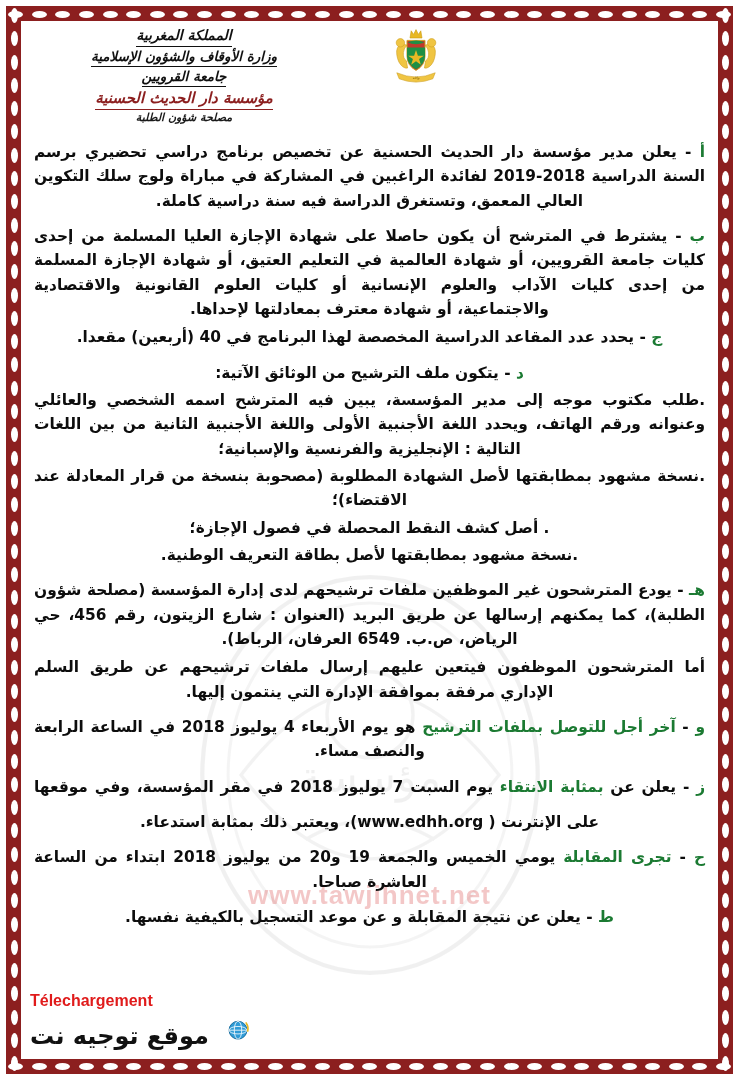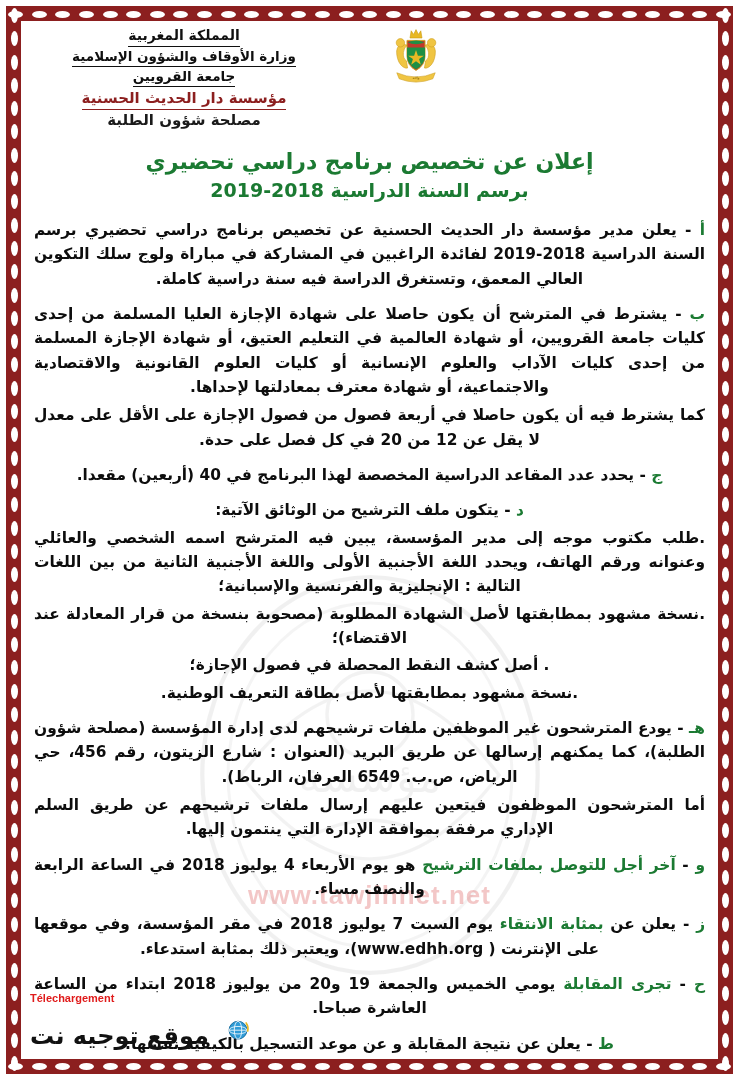--- a/index.html
+++ b/index.html
@@ -95,37 +95,38 @@
 
   
   .masthead {
     display: flex;
     flex-direction: row-reverse;
     align-items: flex-start;
     justify-content: flex-start;
     gap: 22px;
     padding-right: 6px;
     min-height: 92px;
+    font-style: italic;
   }
   .masthead-text {
     text-align: center;
     width: 300px;
     padding-top: 2px;
   }
   .mast-line {
     font-size: 13.5px;
     line-height: 1.42;
     color: #101010;
     white-space: nowrap;
     font-family: "DejaVu Sans", sans-serif;
     font-weight: 600;
   }
   .mast-line.l1 { font-size: 14px; }
   .mast-line.l4 { color: #8c1f1f; font-size: 15px; margin-top: 1px; }
-  .mast-line.l5 { font-size: 15px; color: #1a1a1a; }
+  .mast-line.l5 { font-size: 11px; color: #1a1a1a; }
   .mast-underline {
     display: inline-block;
     border-bottom: 1px solid #101010;
     padding-bottom: 0px;
   }
   .mast-underline.red { border-bottom-color: #8c1f1f; }
 
   .emblem-wrap {
     width: 120px;
     display: flex;
@@ -170,40 +171,40 @@
     margin: 0 0 11px 0;
     text-align: justify;
     text-align-last: center;
   }
   .para.tight { margin-bottom: 4px; }
   .para.sub {
     margin-bottom: 3px;
   }
   .marker { color: #1b7a32; }
   .hl     { color: #1b7a32; }
-  .ltr    { direction: ltr; unicode-bidi: embed; display: inline-block; }
+  .ltr    { direction: ltr; unicode-bidi: embed; display: inline-block; margin-top: 11px; }
 
   
   .footer-band {
     position: absolute;
     left: 24px;
     right: 24px;
     bottom: 26px;
     height: 62px;
     z-index: 4;
     pointer-events: none;
   }
   .telechargement {
     position: absolute;
     left: 6px;
     top: 0px;
     color: #e01b1b;
     font-family: "Liberation Sans", sans-serif;
     font-weight: bold;
-    font-size: 11px;
+    font-size: 16px;
     direction: ltr;
     pointer-events: auto;
   }
   .brand {
     position: absolute;
     left: 6px;
     top: 26px;
     display: flex;
     align-items: center;
     gap: 16px;
@@ -424,38 +425,31 @@
           <path d="M35 36 h30 v14 q0 14 -15 22 q-15 -8 -15 -22 z" fill="#1e8f45"></path>
           <path d="M50 40 l3.2 9.4 h9.9 l-8 5.8 3 9.4 -8.1 -5.8 -8.1 5.8 3 -9.4 -8 -5.8 h9.9 z" fill="#e8b824"></path>
           <path d="M36 27 q14 -6 28 0 q-14 7 -28 0 z" fill="#1e8f45"></path>
 
           <path d="M18 78 q32 14 64 0 l-4 10 q-28 11 -56 0 z" fill="#f0c542" stroke="#cfa020" stroke-width="1"></path>
           <text x="50" y="88" text-anchor="middle" font-size="6" fill="#8a6a0a" font-family="DejaVu Sans, sans-serif">والله</text>
         </svg>
       </div>
     </div>
 
-    <div class="title-block">
-      <div class="title-l1">إعلان عن تخصيص برنامج دراسي تحضيري</div>
-      <div class="title-l2">برسم السنة الدراسية 2018-2019</div>
-    </div>
 
     <div class="body">
 
       <p class="para">
         <span class="marker">أ</span><span> - </span><span>يعلن مدير مؤسسة دار الحديث الحسنية عن تخصيص برنامج دراسي تحضيري برسم السنة الدراسية 2018-2019 لفائدة الراغبين في المشاركة في مباراة ولوج سلك التكوين العالي المعمق، وتستغرق الدراسة فيه سنة دراسية كاملة.</span>
       </p>
 
       <p class="para tight">
         <span class="marker">ب</span><span> - </span><span>يشترط في المترشح أن يكون حاصلا على شهادة الإجازة العليا المسلمة من إحدى كليات جامعة القرويين، أو شهادة العالمية في التعليم العتيق، أو شهادة الإجازة المسلمة من إحدى كليات الآداب والعلوم الإنسانية أو كليات العلوم القانونية والاقتصادية والاجتماعية، أو شهادة معترف بمعادلتها لإحداها.</span>
       </p>
 
-      <p class="para">
-        <span>كما يشترط فيه أن يكون حاصلا في أربعة فصول من فصول الإجازة على الأقل على معدل لا يقل عن 12 من 20 في كل فصل على حدة.</span>
-      </p>
 
       <p class="para">
         <span class="marker">ج</span><span> - </span><span>يحدد عدد المقاعد الدراسية المخصصة لهذا البرنامج في 40 (أربعين) مقعدا.</span>
       </p>
 
       <p class="para sub">
         <span class="marker">د</span><span> - </span><span>يتكون ملف الترشيح من الوثائق الآتية:</span>
       </p>
 
       <p class="para sub">.طلب مكتوب موجه إلى مدير المؤسسة، يبين فيه المترشح اسمه الشخصي والعائلي وعنوانه ورقم الهاتف، ويحدد اللغة الأجنبية الأولى واللغة الأجنبية الثانية من بين اللغات التالية : الإنجليزية والفرنسية والإسبانية؛</p>

